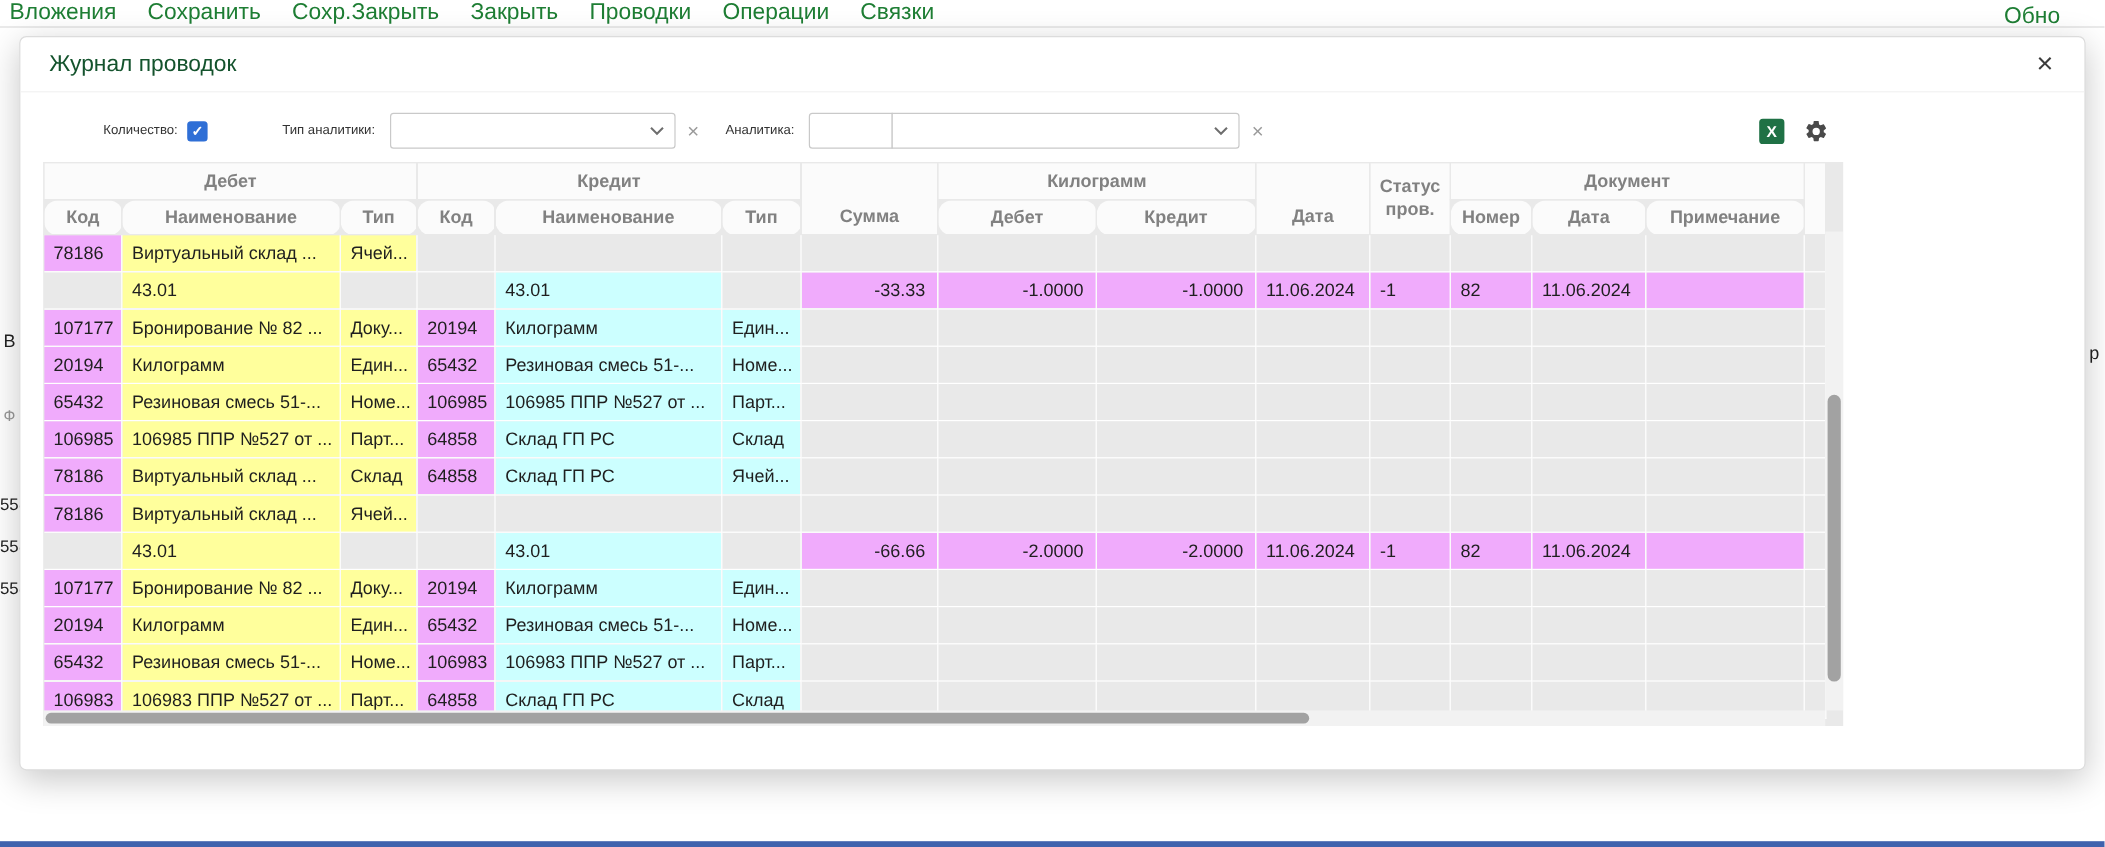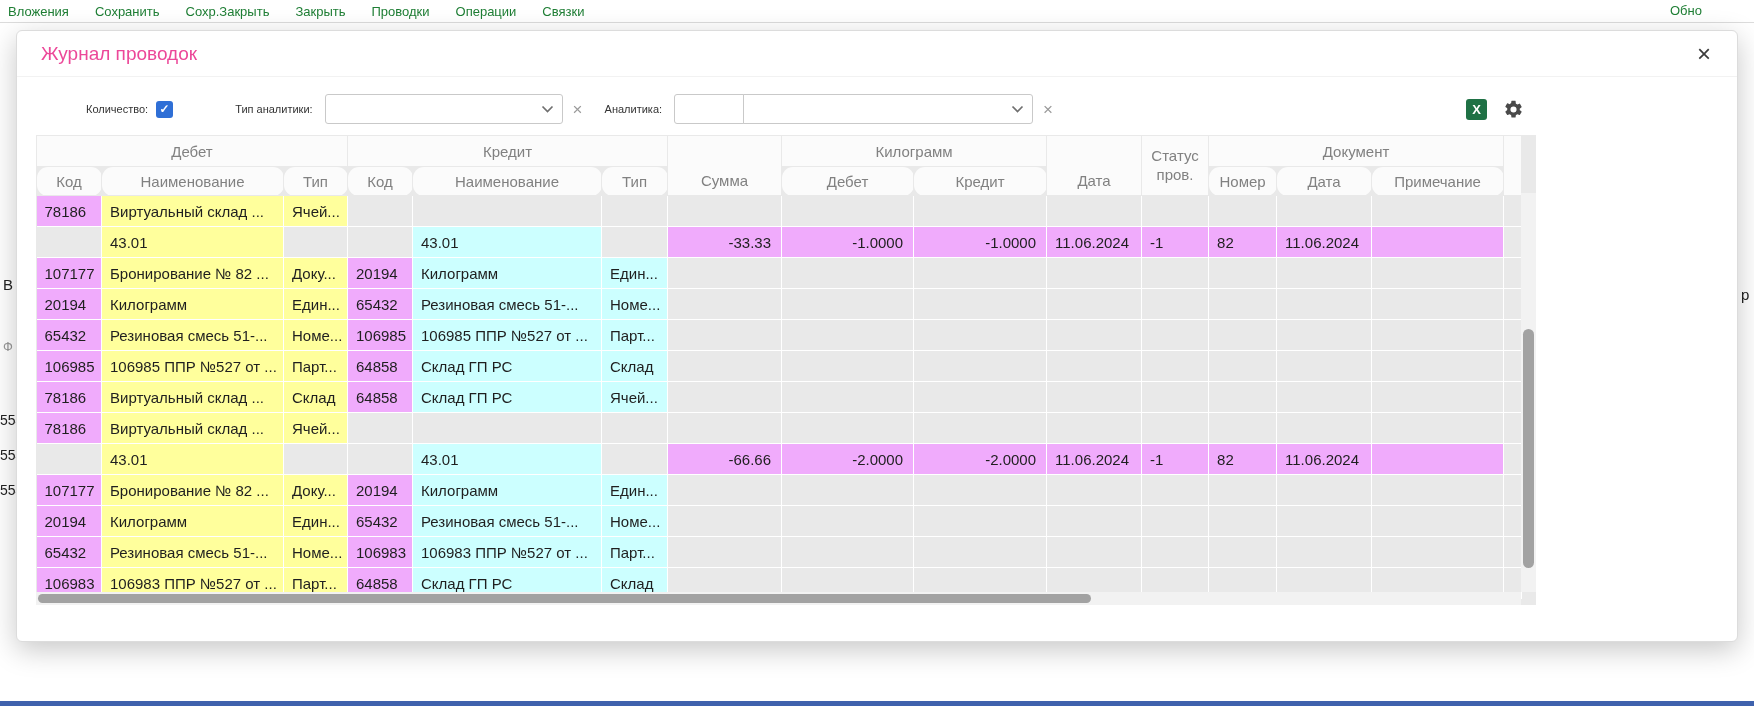--- a/index.html
+++ b/index.html
@@ -3,21 +3,21 @@
 <meta charset="utf-8">
 <style>
   html,body{margin:0;padding:0;}
   .page{position:relative;width:1754px;height:706px;overflow:hidden;background:#fff;
         font-family:"Liberation Sans",sans-serif;color:#1f1f1f;}
 
   
   .toolbar{position:absolute;left:0;top:0;right:0;height:22px;z-index:3;
            border-bottom:1px solid #dcdcdc;background:#fff;}
   .tb-items{position:absolute;left:8px;top:0;display:flex;gap:26px;height:22px;align-items:center;}
-  .tb-item{font-size:13px;color:var(--toolbar-green,#1e7e34);white-space:nowrap;cursor:pointer;}
+  .tb-item{font-size:19px;color:var(--toolbar-green,#1e7e34);white-space:nowrap;cursor:pointer;}
   .tb-right{position:absolute;left:1670px;top:3px;}
 
   
   .frag{position:absolute;z-index:1;color:#222;font-size:15px;white-space:nowrap;}
   .f-letter{left:3px;top:276px;}
   .f-label{left:3px;top:339px;color:#999;font-size:13px;}
   .f-num1{left:0;top:412px;font-size:14px;}
   .f-num2{left:0;top:447px;font-size:14px;}
   .f-num3{left:0;top:482px;font-size:14px;}
   .f-right{left:1741px;top:286px;}
@@ -25,21 +25,21 @@
   
   .bottombar{position:absolute;left:0;bottom:0;width:100%;height:5px;z-index:2;
              background:var(--bottom-bar-blue,#3f62ad);}
 
   
   .modal{position:absolute;left:16px;top:30px;width:1722px;height:612px;z-index:10;
          background:#fff;border:1px solid #dcdcdc;border-radius:6px;
          box-shadow:0 8px 28px rgba(0,0,0,.22);overflow:hidden;box-sizing:border-box;}
   .modal-header{height:46px;display:flex;align-items:center;padding:0 26px 0 24px;
                 border-bottom:1px solid #f2f2f2;box-sizing:border-box;}
-  .title{font-size:19px;color:#ec4899;}
+  .title{font-size:19px;color:#14532d;}
   .close{margin-left:auto;font-size:24px;line-height:24px;color:#3c3c3c;cursor:pointer;}
 
   
   .filterbar{margin:12px 0 0 19px;width:1500px;height:40px;display:flex;align-items:center;
              box-sizing:border-box;padding:0 12px 0 50px;}
   .flabel{font-size:11px;color:#333;white-space:nowrap;}
   .checkbox{margin-left:8px;width:17px;height:17px;border-radius:3px;flex:none;
             background:var(--checkbox-blue,#2f6fd6);display:flex;align-items:center;justify-content:center;cursor:pointer;}
   .check{color:#fff;font-size:12px;font-weight:bold;line-height:1;}
   .lbl-type{margin-left:62px;}
@@ -54,21 +54,21 @@
   .sel-an{width:290px;border-radius:0 3px 3px 0;margin-left:-1px;}
   .spacer{flex:1;}
   .excel{width:21px;height:21px;border-radius:3px;background:var(--excel-green,#1f7145);
          color:#fff;font-size:13px;font-weight:bold;display:flex;align-items:center;justify-content:center;cursor:pointer;flex:none;}
   .gear{margin-left:16px;flex:none;cursor:pointer;}
 
   
   .table-wrap{position:relative;margin:6px 0 0 19px;width:1500px;height:470px;
               overflow:hidden;background:var(--empty-cell,#e9e9e9);}
   table{border-collapse:collapse;table-layout:fixed;width:1485px;}
-  thead th{background:#fbfbfb;color:#818181;font-weight:normal;font-size:15px;
+  thead th{background:#fbfbfb;color:#818181;font-weight:bold;font-size:15px;
            border:1px solid #e9e9e9;padding:0 4px;white-space:nowrap;overflow:hidden;text-align:center;}
   tr.grp th{height:30px;}
   tr.sub th{height:28px;border-radius:11px;}
   .vb{vertical-align:bottom;padding-bottom:6px;}
   .th-status{white-space:pre-line;line-height:1.25;}
   td{height:31px;padding:0 8px;font-size:15px;color:#1f1f1f;white-space:nowrap;overflow:hidden;
      border-right:1px solid #fff;border-bottom:1px solid #fff;box-sizing:border-box;cursor:default;}
   .c-debit{background:var(--debit-cell,#ffff9c);}
   .c-credit{background:var(--credit-cell,#ccffff);}
   .c-empty{background:var(--empty-cell,#e9e9e9);}

